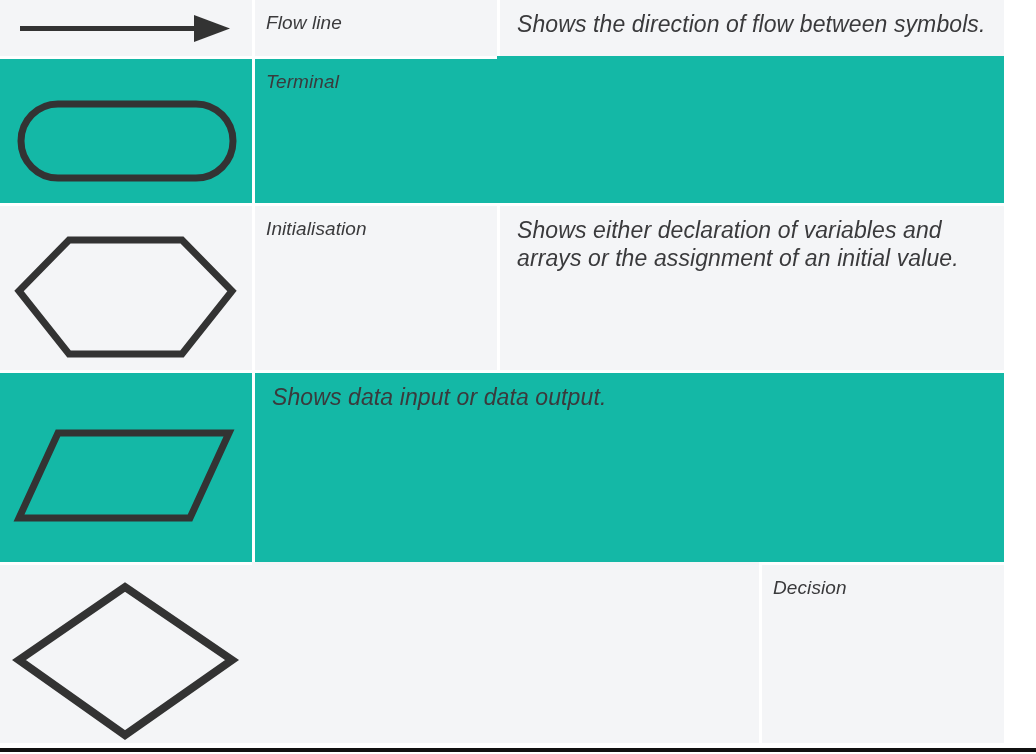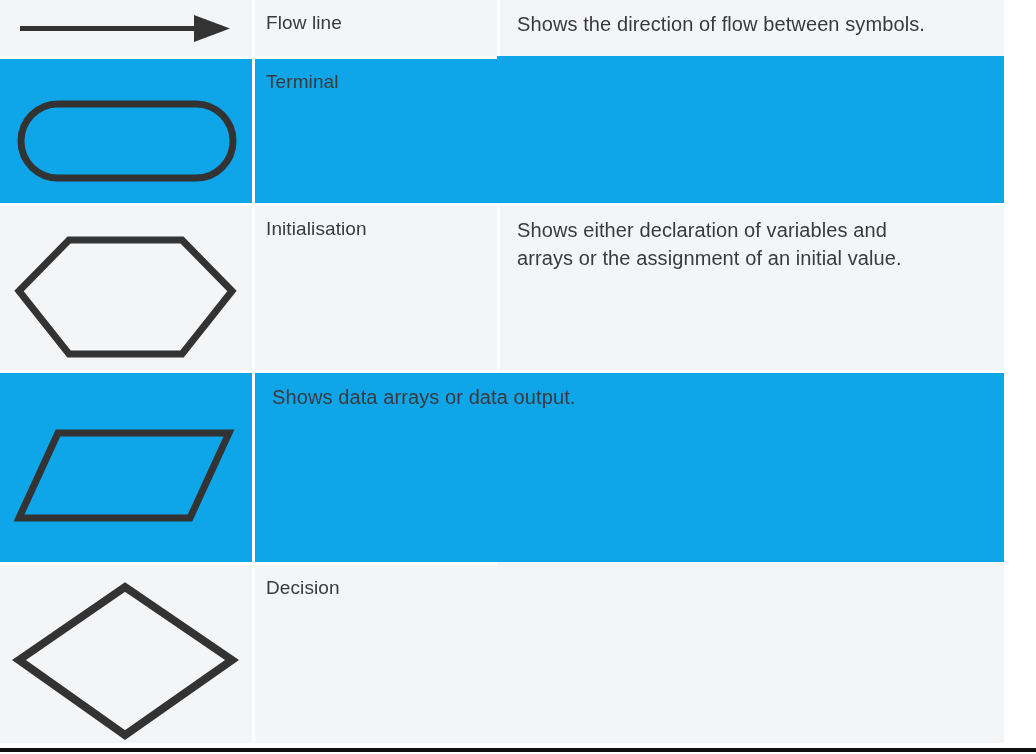--- a/index.html
+++ b/index.html
@@ -23,21 +23,21 @@
     border-spacing: 0;
     table-layout: fixed;
   }
 
   .symbol-table .row {
     display: flex;
     align-items: stretch;
     background: #f4f5f7;
   }
   .symbol-table .row.alt {
-    background: #0ea5e9;
+    background: #14b8a6;
   }
 
   .cell-symbol {
     width: 252px;
     min-width: 252px;
     position: relative;
     box-sizing: border-box;
   }
   .cell-label {
     width: 245px;
@@ -59,21 +59,21 @@
     border-top: 3px solid #ffffff;
   }
 
   .label-text {
     font-size: 19px;
     line-height: 24px;
     color: #3a3a3c;
     letter-spacing: 0.1px;
   }
   .desc-text {
-    font-size: 20px;
+    font-size: 23px;
     line-height: 27.5px;
     color: #3a3a3c;
     letter-spacing: 0.1px;
     white-space: pre-line;
   }
 
   .shape-box {
     position: absolute;
     left: 0;
     top: 0;
@@ -91,20 +91,21 @@
     top: 748px;
     width: 1036px;
     height: 4px;
     background: #111111;
   }
 
   .table-wrap {
     position: relative;
     width: 1032px;
     height: 754px;
+    font-style: italic;
   }
 </style>
 </head>
 <body>
 
 <div class="table-wrap">
 
   <div class="symbol-table">
 
     <div class="row" style="height:56px;">
@@ -156,25 +157,25 @@
 
     <div class="row alt" style="height:192px;">
       <div class="cell-symbol">
         <div class="shape-box">
           <svg width="252" height="192" viewBox="0 0 252 192" aria-hidden="true">
             <polygon points="58,60 229,60 190,145 19,145" fill="none" stroke="#333333" stroke-width="7" stroke-linejoin="miter"></polygon>
           </svg>
         </div>
       </div>
       <div class="cell-desc">
-        <span class="desc-text">Shows data arrays or data output.</span>
+        <span class="desc-text">Shows data input or data output.</span>
       </div>
     </div>
 
-    <div class="row" style="height:181px;">
+    <div class="row" style="height:181px;justify-content:space-between;">
       <div class="cell-symbol">
         <div class="shape-box">
           <svg width="252" height="181" viewBox="0 0 252 181" aria-hidden="true">
             <polygon points="125,22 232,95 125,170 19,95" fill="none" stroke="#333333" stroke-width="8" stroke-linejoin="miter"></polygon>
           </svg>
         </div>
       </div>
       <div class="cell-label">
         <span class="label-text">Decision</span>
       </div>

